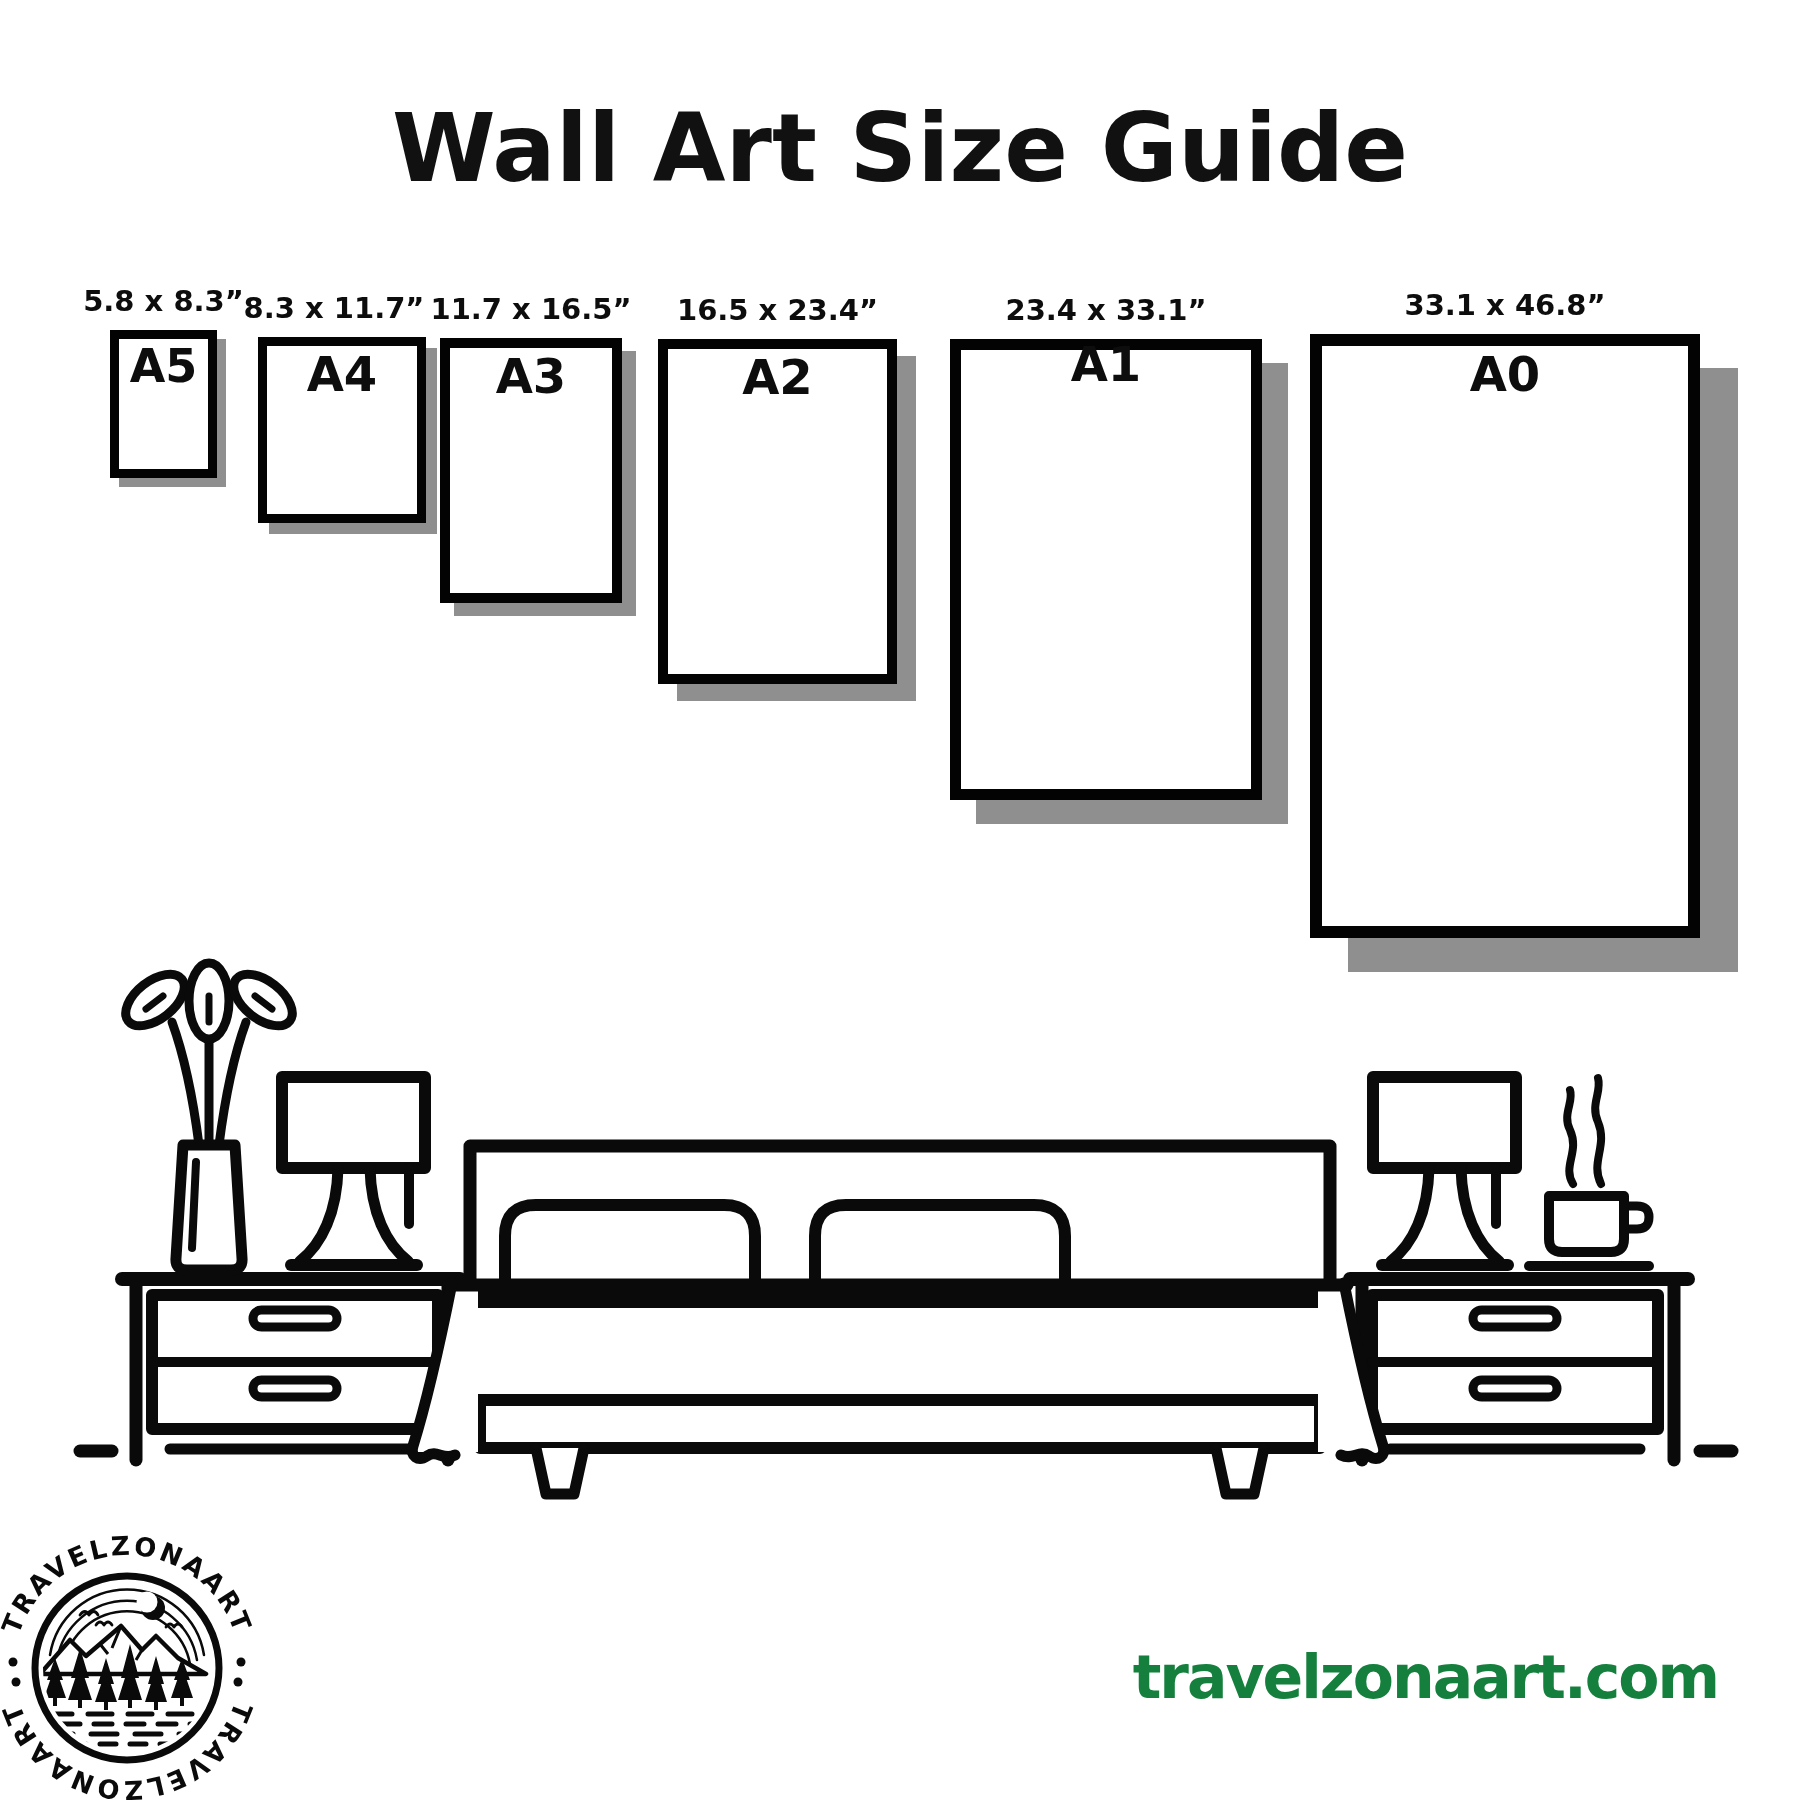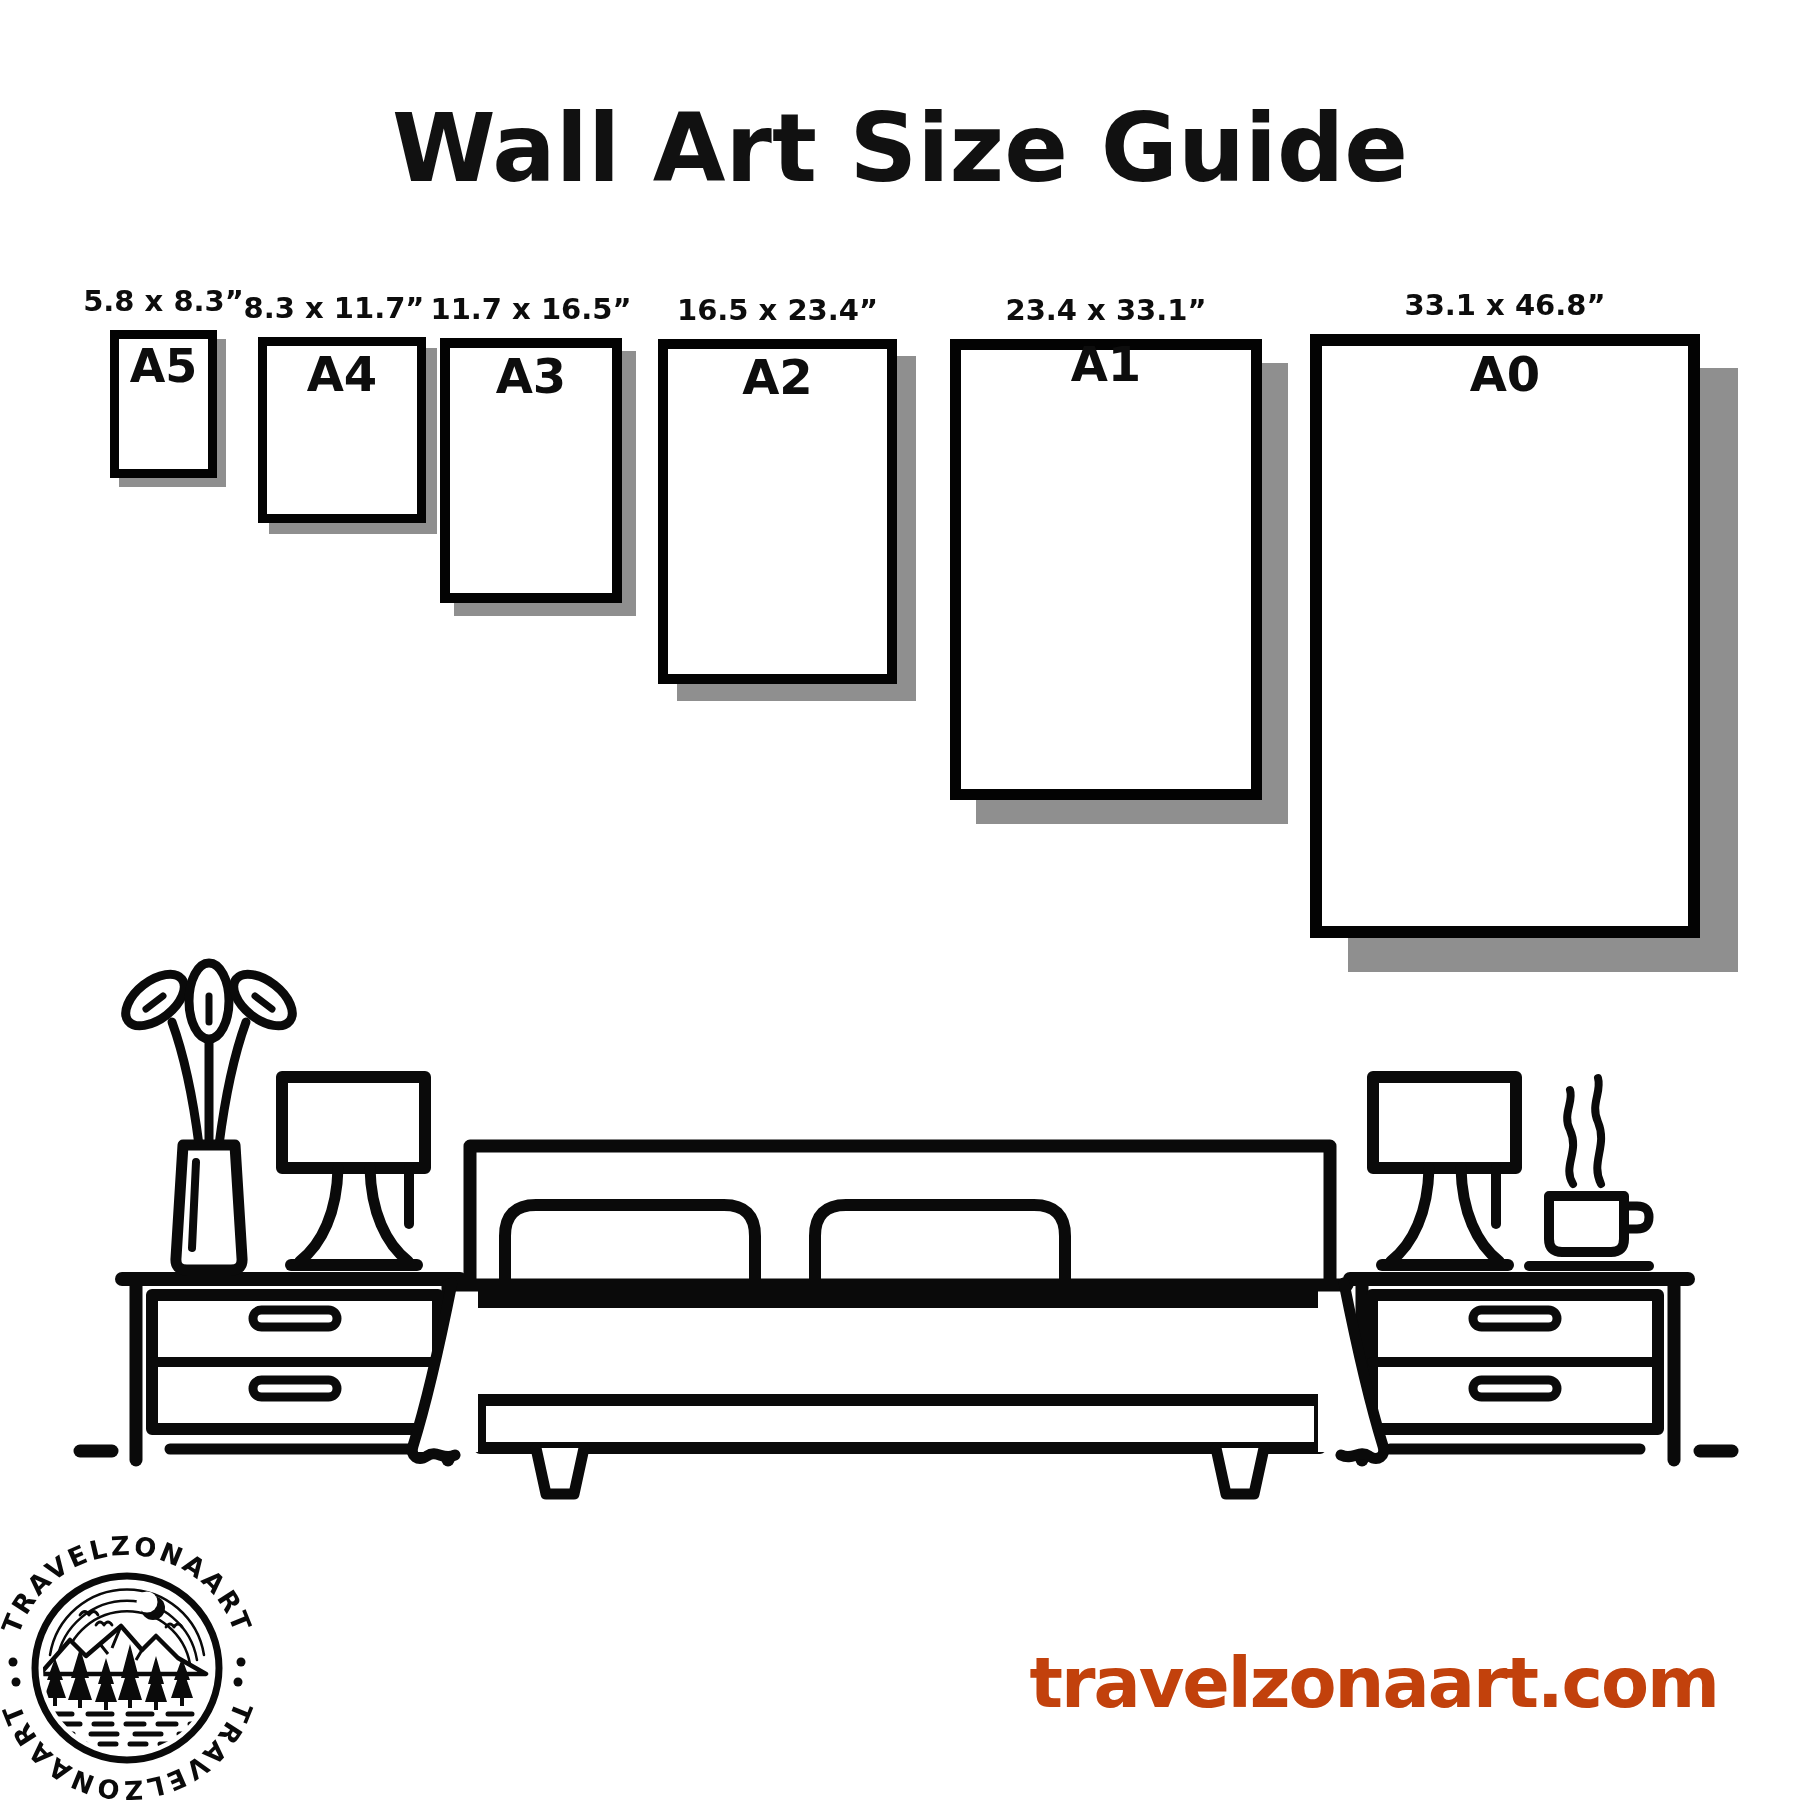--- a/index.html
+++ b/index.html
@@ -25,22 +25,22 @@
   .f-a2 .paper{width:239px;height:345px;border-width:10px;box-shadow:19px 17px 0 #8f8f8f;}
   .f-a1{left:950px;top:339px;width:312px;height:482px;}
   .f-a1 .paper{width:312px;height:461px;border-width:11px;box-shadow:26px 24px 0 #8f8f8f;}
   .f-a1 .size-letter{position:relative;top:-14px;}
   .f-a0{left:1310px;top:334px;width:390px;height:604px;}
   .f-a0 .paper{width:390px;height:604px;border-width:12px;box-shadow:38px 34px 0 #8f8f8f;}
   
   .scene,.logo{position:absolute;left:0;top:0;width:1800px;height:1800px;pointer-events:none;}
   .badge-text{font-family:"DejaVu Sans","Liberation Sans",sans-serif;font-size:26px;
               font-weight:bold;letter-spacing:3px;fill:#0a0a0a;text-anchor:middle;}
-  .website{position:absolute;right:82px;top:1642px;font-size:70px;font-weight:bold;
-           letter-spacing:-2px;color:#c2410c;white-space:nowrap;}
+  .website{position:absolute;right:82px;top:1642px;font-size:60px;font-weight:bold;
+           letter-spacing:-2px;color:#15803d;white-space:nowrap;}
 </style>
 </head>
 <body>
 
 <div class="canvas">
 
   <div class="page-title">Wall Art Size Guide</div>
 
   <div class="frame f-a5">
     <div class="dims">5.8 x 8.3”</div>

